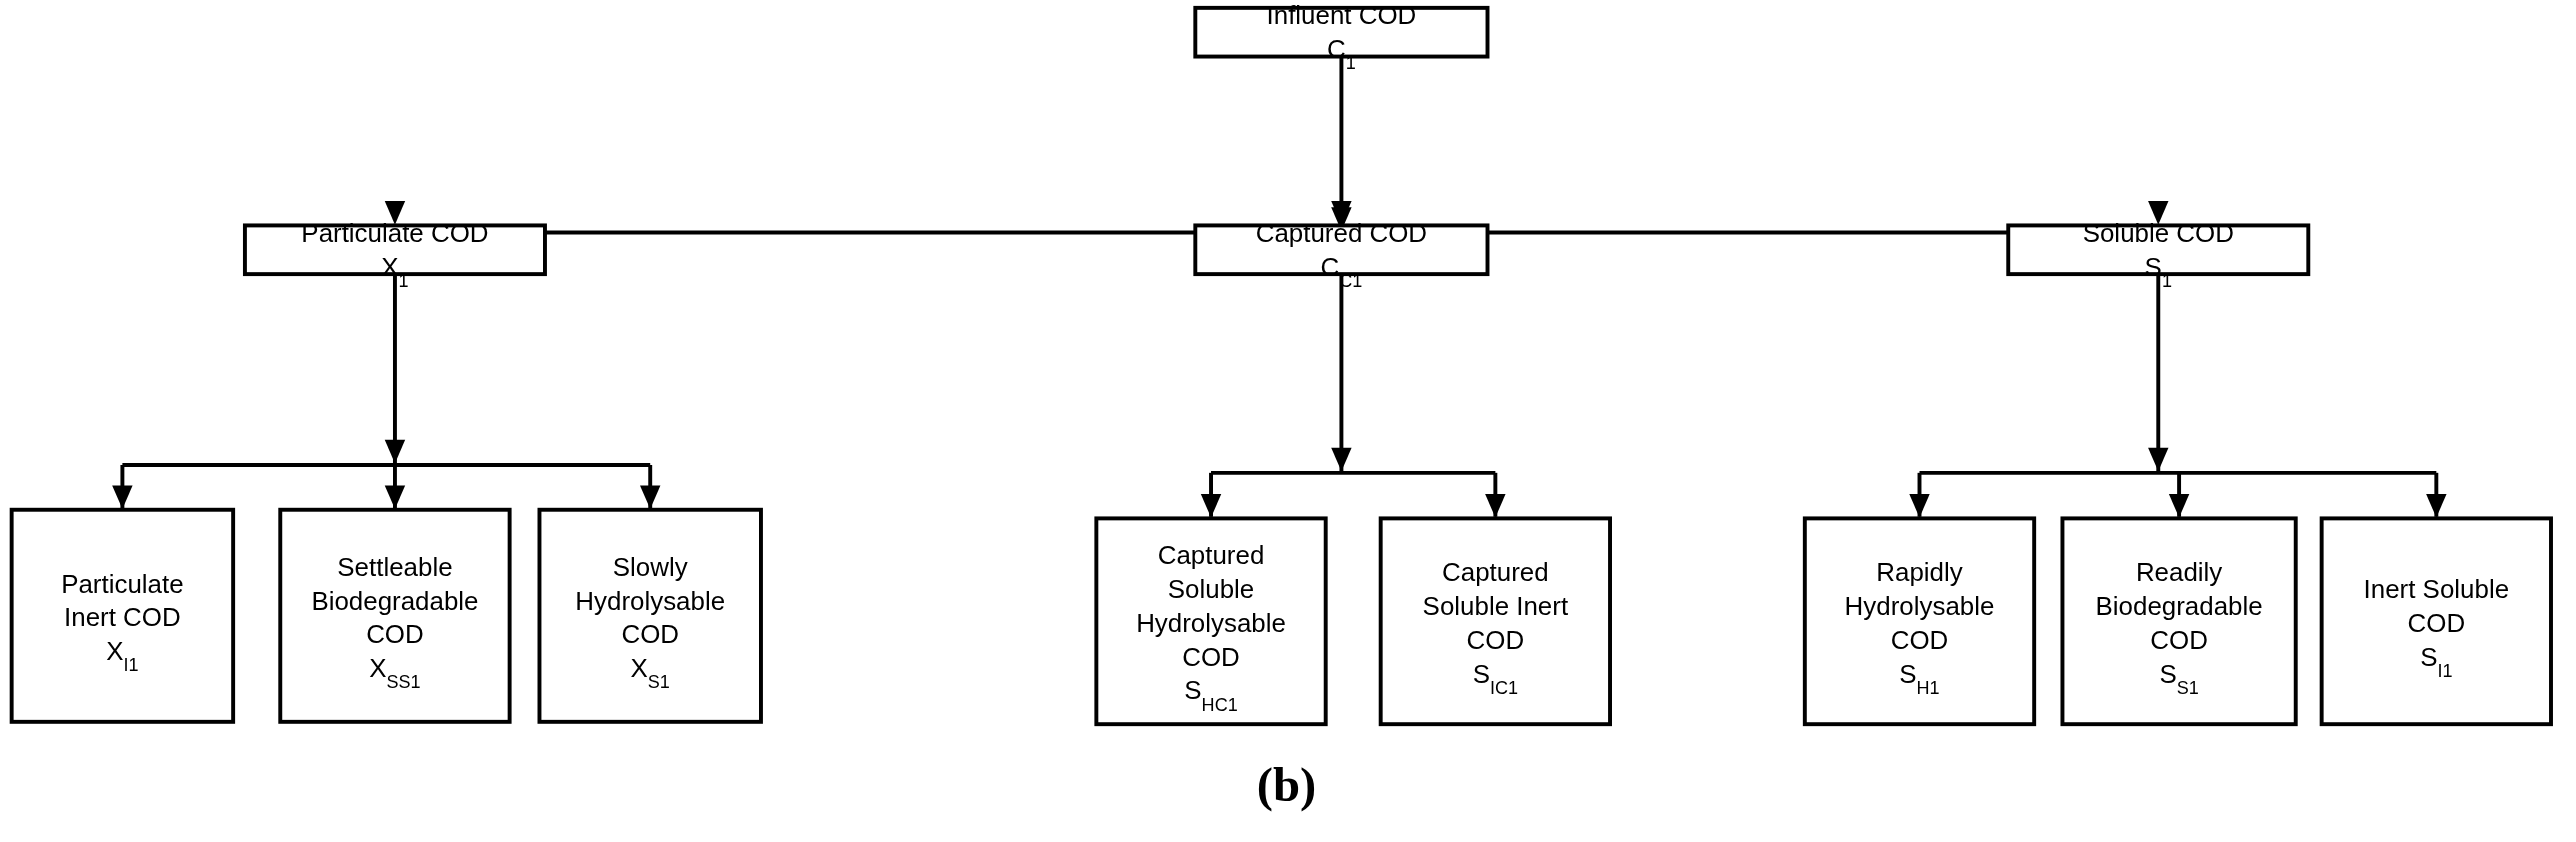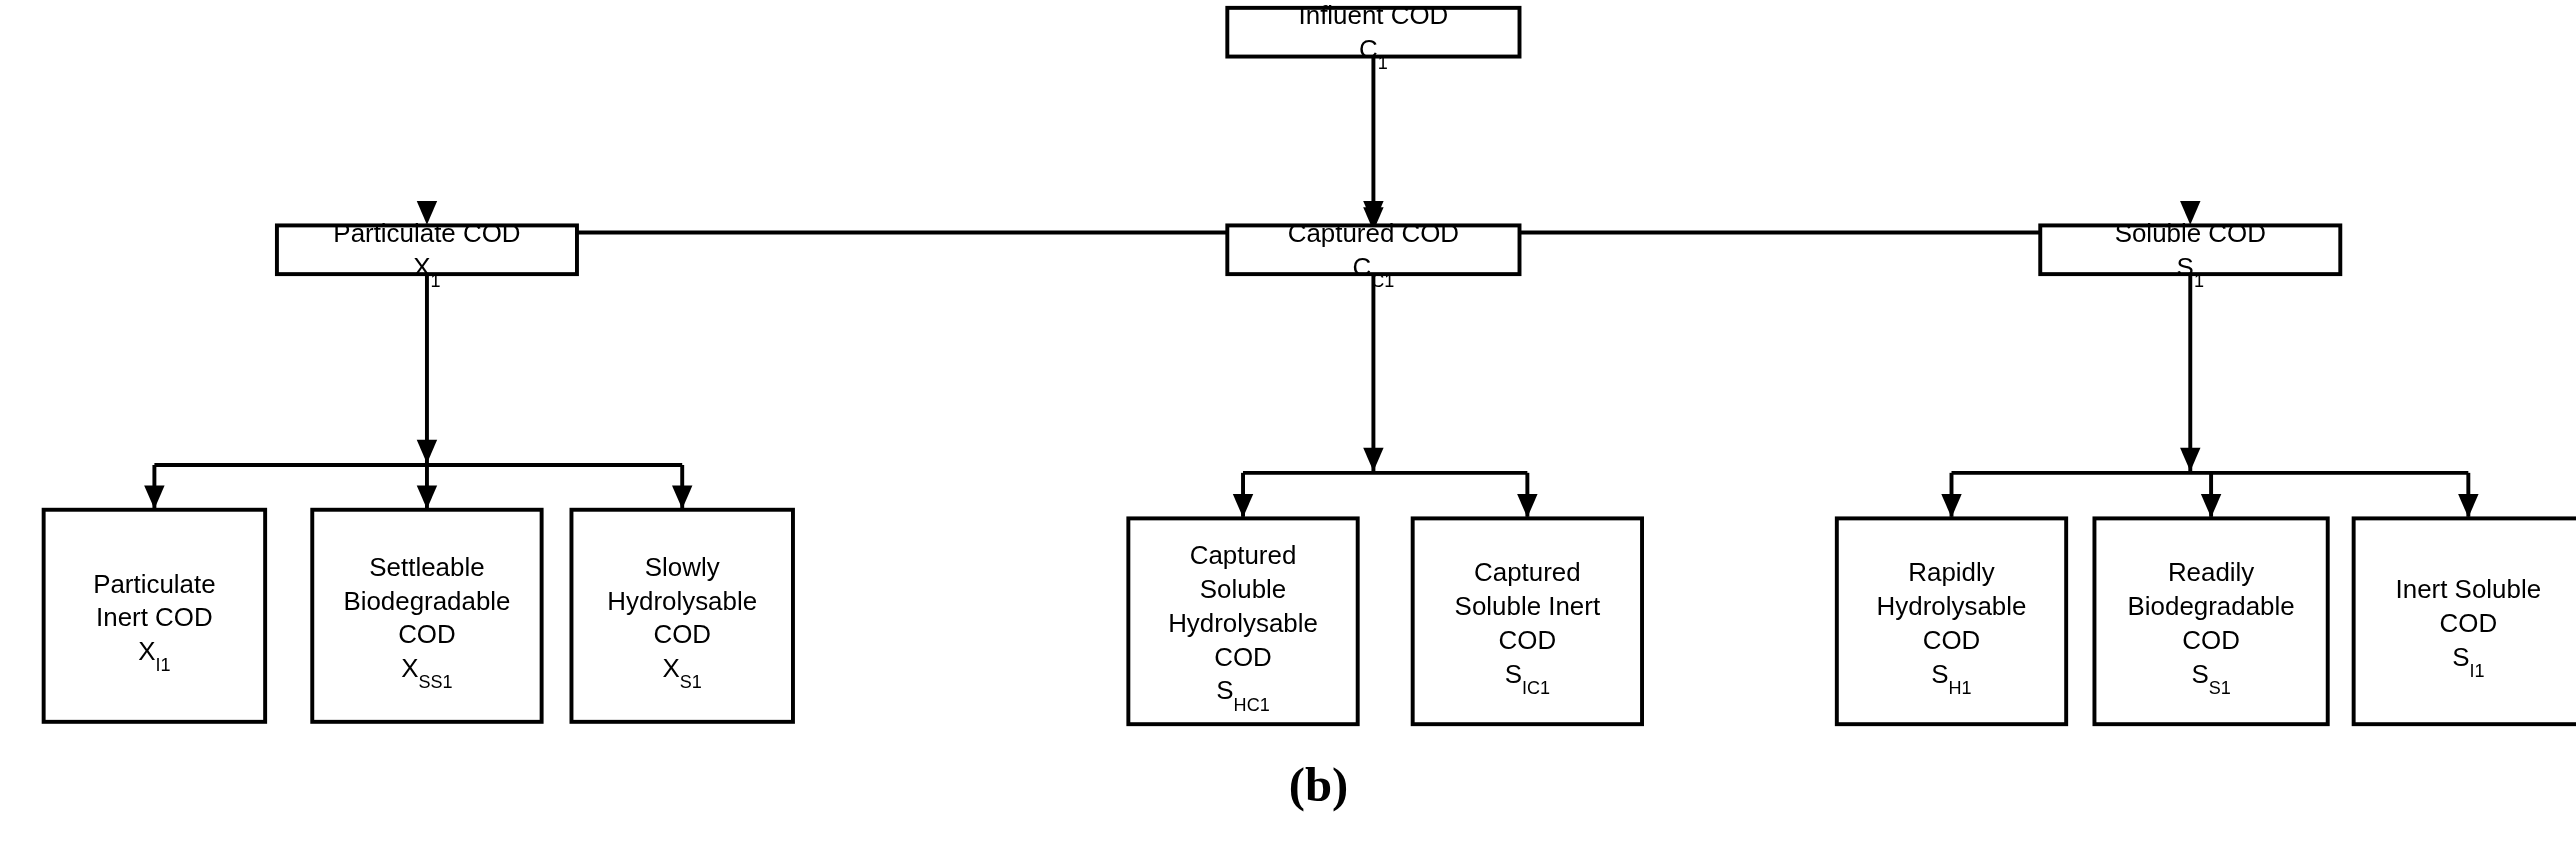--- a/index.html
+++ b/index.html
@@ -10,21 +10,20 @@
   body {
     width: 2576px;
     height: 842px;
     font-family: "Liberation Sans", sans-serif;
     overflow: hidden;
   }
   #diagram-root {
     position: relative;
     width: 2276px;
     height: 842px;
-    margin-left: 32px;
   }
   svg.diagram {
     display: block;
     width: 2576px;
     height: 842px;
   }
   .box-rect {
     fill: #ffffff;
     stroke: #000000;
     stroke-width: 5;

